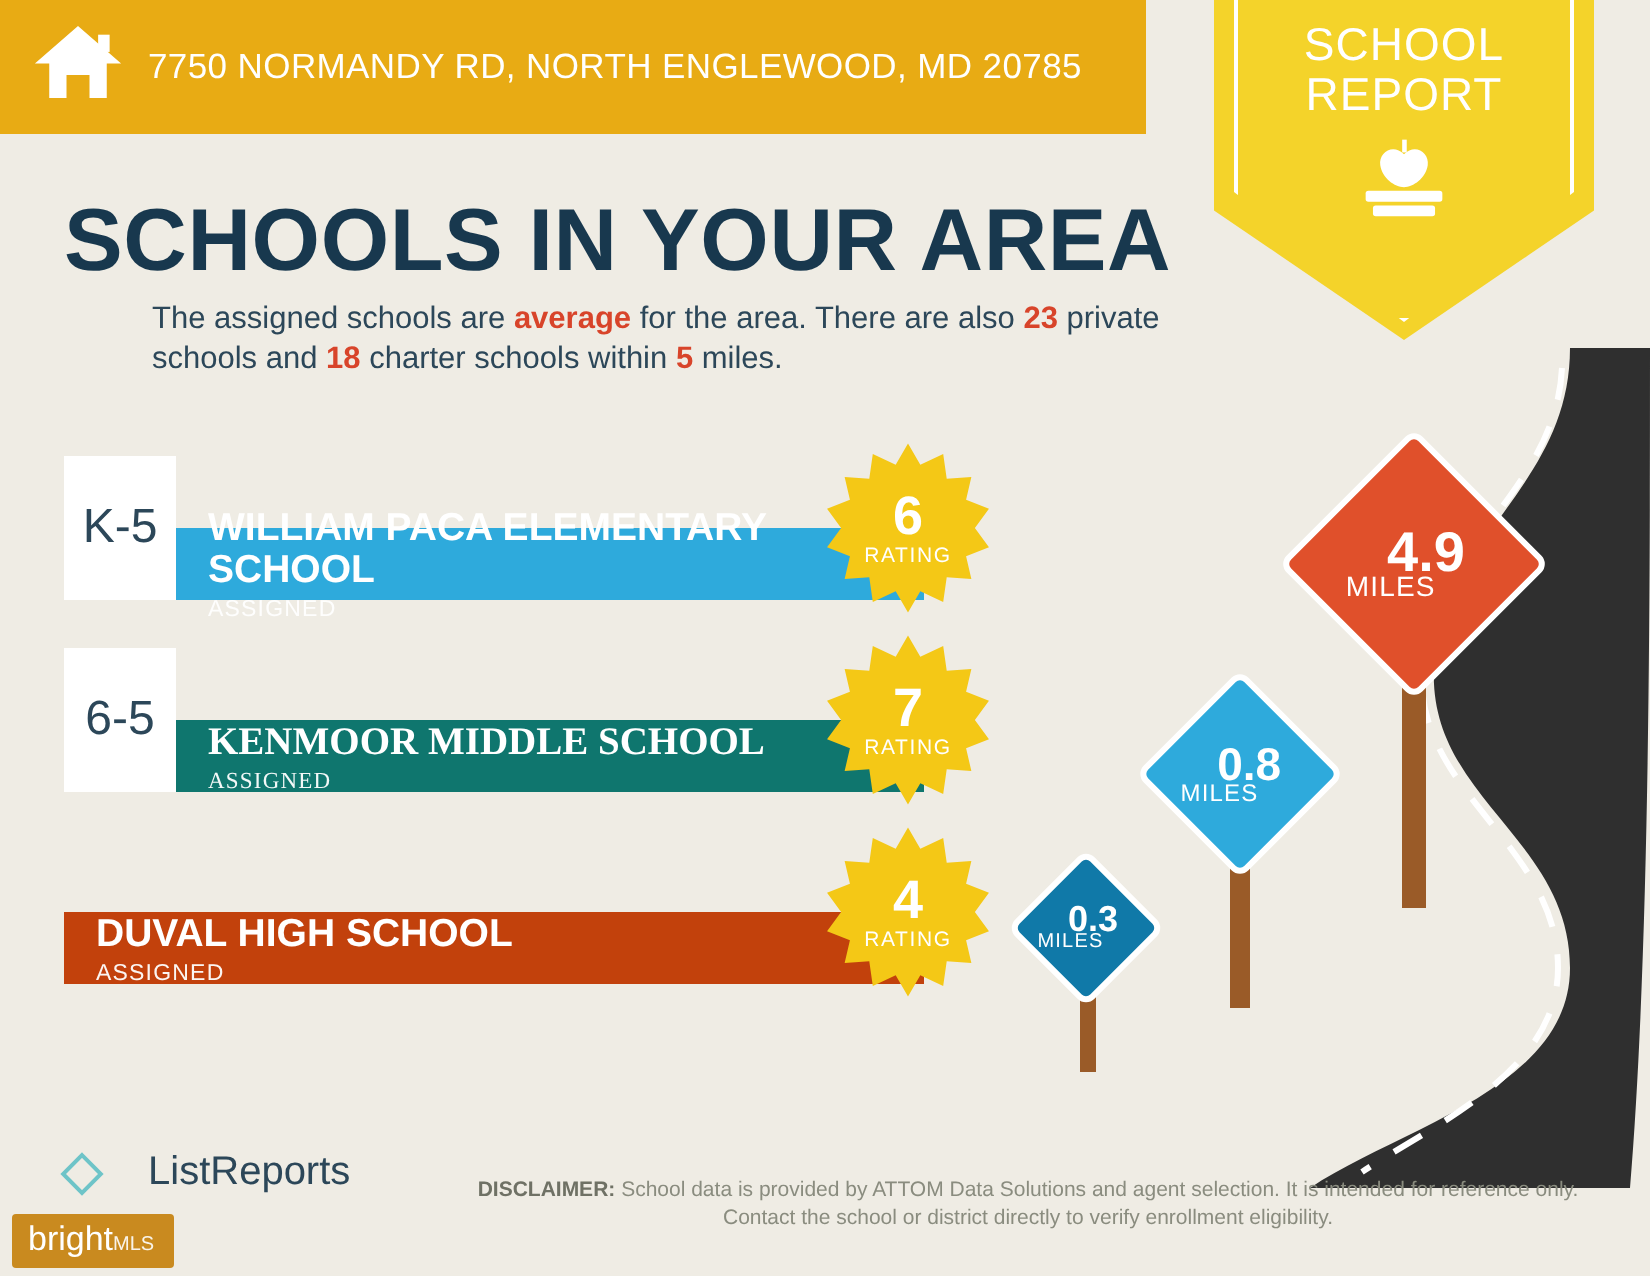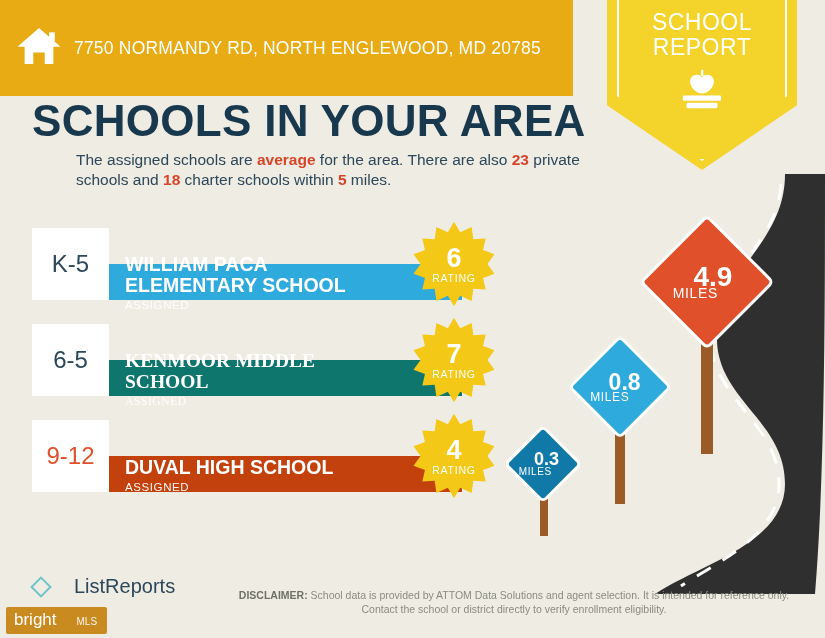--- a/index.html
+++ b/index.html
@@ -7,21 +7,21 @@
   body {
     width: 825px; height: 638px;
     position: relative;
     overflow: hidden;
     background: #efece4;
     font-family: "Liberation Sans", sans-serif;
   }
 
   
   .header-bar {
-    position: absolute; left:0; top:0; width: 573px; height: 96px;
+    position: absolute; left:0; top:0; width: 573px; height: 67px;
     background: #e8ab14;
     display:flex; align-items:center;
   }
   .home-icon { width: 58px; margin-left: 16px; flex:0 0 auto; }
   .header-address {
     color:#ffffff; font-size: 17.5px; letter-spacing: 0.2px;
     font-weight: 400; white-space: nowrap;
   }
 
   
@@ -56,21 +56,21 @@
   }
   .subtitle b { color:#d8442a; }
 
   
   .schools { position:absolute; left: 32px; top: 228px; width: 430px; }
   .school-row {
     position: relative; height: 72px; margin-bottom: 24px;
     display:flex; align-items: stretch;
   }
   .grade-box {
-    width: 77px; background:#ffffff; display:flex; align-items:center; justify-content:center;
+    width: 56px; background:#ffffff; display:flex; align-items:center; justify-content:center;
     font-size: 24px; font-weight: 500;
   }
   .name-box {
     flex: 1; color:#ffffff; padding: 9px 60px 8px 16px;
     display:flex; flex-direction:column; justify-content:center;margin-top:36px;
   }
   .school-name { font-size: 19.5px; font-weight: bold; line-height: 21px; }
   .assigned { font-size: 11.5px; letter-spacing: 0.6px; margin-top: 3px; opacity:.95; }
 
   .rating-badge {
@@ -107,21 +107,21 @@
   .listreports {
     position:absolute; left: 30px; bottom: 40px;
     display:flex; align-items:center; gap:22px;
     color:#2c4759; font-size: 20px;
   }
   .bright-mls {
     position:absolute; left: 6px; bottom: 4px;
     background:#c98a1f; color:#ffffff; padding: 3px 10px 4px 8px;
     font-size: 17px; border-radius: 2px;
   }
-  .bright-mls .mls { font-size: 10px; opacity:.9;padding-left:20px; }
+  .bright-mls .mls { font-size: 10px; opacity:.9; }
 </style>
 </head>
 <body>
 
 <div class="header-bar">
   <div class="home-icon">
     <svg viewBox="0 0 64 58" width="46" height="42" aria-hidden="true">
       <path d="M32 4 L62 30 L52 30 L52 54 L40 54 L40 38 L24 38 L24 54 L12 54 L12 30 L2 30 Z" fill="#ffffff"></path>
       <rect x="46" y="10" width="8" height="12" fill="#ffffff"></rect>
     </svg>
@@ -182,23 +182,20 @@
     <div class="rating-badge">
       <svg class="rating-star" viewBox="0 0 100 100" aria-hidden="true">
         <polygon fill="#f4c816" points="50,2 57,14 70,8 72,22 86,21 83,34 96,39 88,50 96,61 83,66 86,79 72,78 70,92 57,86 50,98 43,86 30,92 28,78 14,79 17,66 4,61 12,50 4,39 17,34 14,21 28,22 30,8 43,14"></polygon>
       </svg>
       <div class="rating-num">7</div>
       <div class="rating-label">RATING</div>
     </div>
   </div>
 
   <div class="school-row">
-    <div class="grade-box" style="color: rgb(224, 80, 43);">
-      <span>9-12</span>
-    </div>
     <div class="name-box" style="background: #c2410c;">
       <div class="school-name">DUVAL HIGH SCHOOL</div>
       <div class="assigned">ASSIGNED</div>
     </div>
     <div class="rating-badge">
       <svg class="rating-star" viewBox="0 0 100 100" aria-hidden="true">
         <polygon fill="#f4c816" points="50,2 57,14 70,8 72,22 86,21 83,34 96,39 88,50 96,61 83,66 86,79 72,78 70,92 57,86 50,98 43,86 30,92 28,78 14,79 17,66 4,61 12,50 4,39 17,34 14,21 28,22 30,8 43,14"></polygon>
       </svg>
       <div class="rating-num">4</div>
       <div class="rating-label">RATING</div>

